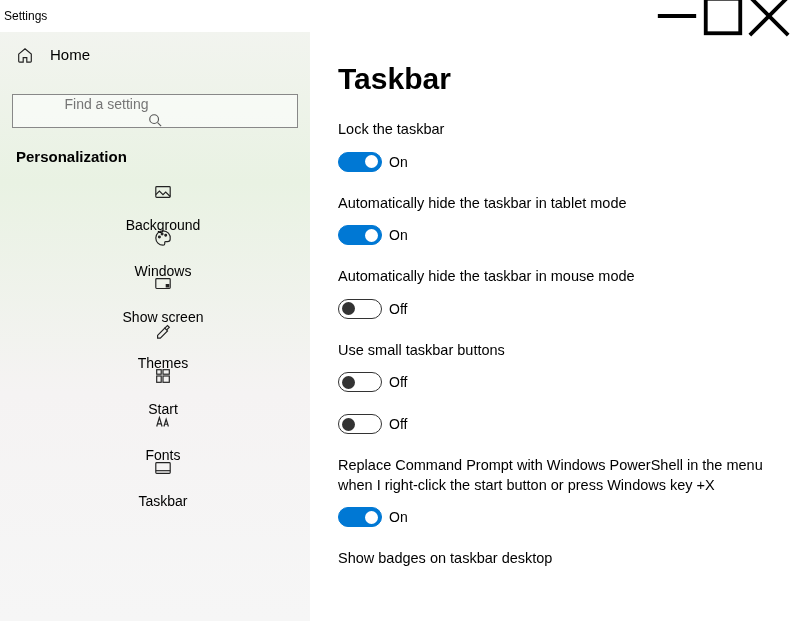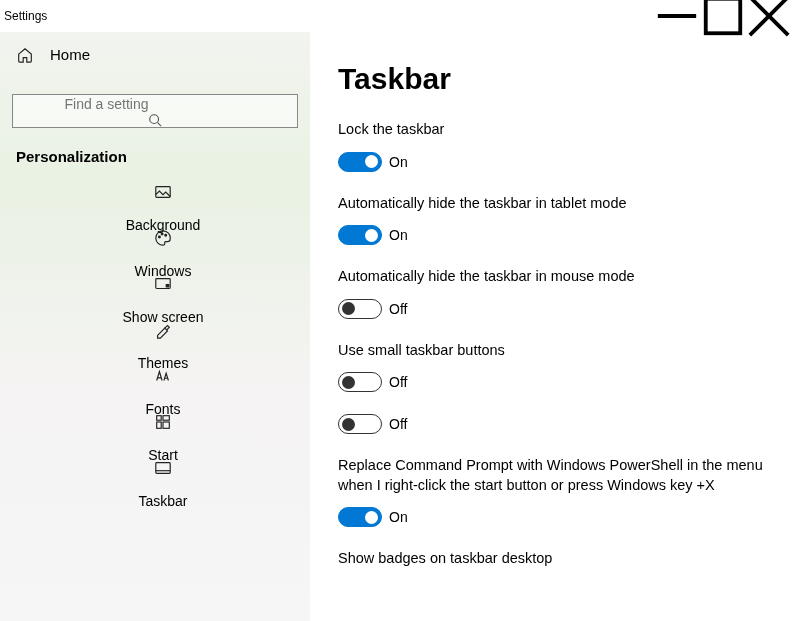--- a/index.html
+++ b/index.html
@@ -194,42 +194,42 @@
         <svg viewBox="0 0 20 20">
             <path d="M4 16l8-8 3 3-8 8H4z"></path>
             <path d="M12 8l3-3 2 2-3 3"></path>
           </svg>
       </span>
       <span>Themes</span>
     </div>
 
     <div class="nav-item">
       <span class="icon">
-        <svg viewBox="0 0 20 20" stroke-width="1.5">
-            <path d="M3 15L6 5l3 10M4 12h4"></path>
-            <path d="M11 15l2.5-8L16 15M12 12.5h3"></path>
-          </svg>
-      </span>
-      <span>Fonts</span>
-    </div>
-
-    <div class="nav-item">
-      <span class="icon">
         <svg viewBox="0 0 20 20">
             <rect x="3" y="3" width="5" height="5"></rect>
             <rect x="10" y="3" width="7" height="5"></rect>
             <rect x="3" y="10" width="5" height="7"></rect>
             <rect x="10" y="10" width="7" height="7"></rect>
           </svg>
       </span>
       <span>Start</span>
     </div>
 
     <div class="nav-item">
       <span class="icon">
+        <svg viewBox="0 0 20 20" stroke-width="1.5">
+            <path d="M3 15L6 5l3 10M4 12h4"></path>
+            <path d="M11 15l2.5-8L16 15M12 12.5h3"></path>
+          </svg>
+      </span>
+      <span>Fonts</span>
+    </div>
+
+    <div class="nav-item">
+      <span class="icon">
         <svg viewBox="0 0 20 20">
             <rect x="2" y="4" width="16" height="12" rx="1"></rect>
             <line x1="2" y1="13" x2="18" y2="13"></line>
           </svg>
       </span>
       <span>Taskbar</span>
     </div>
 
   </div>
 

